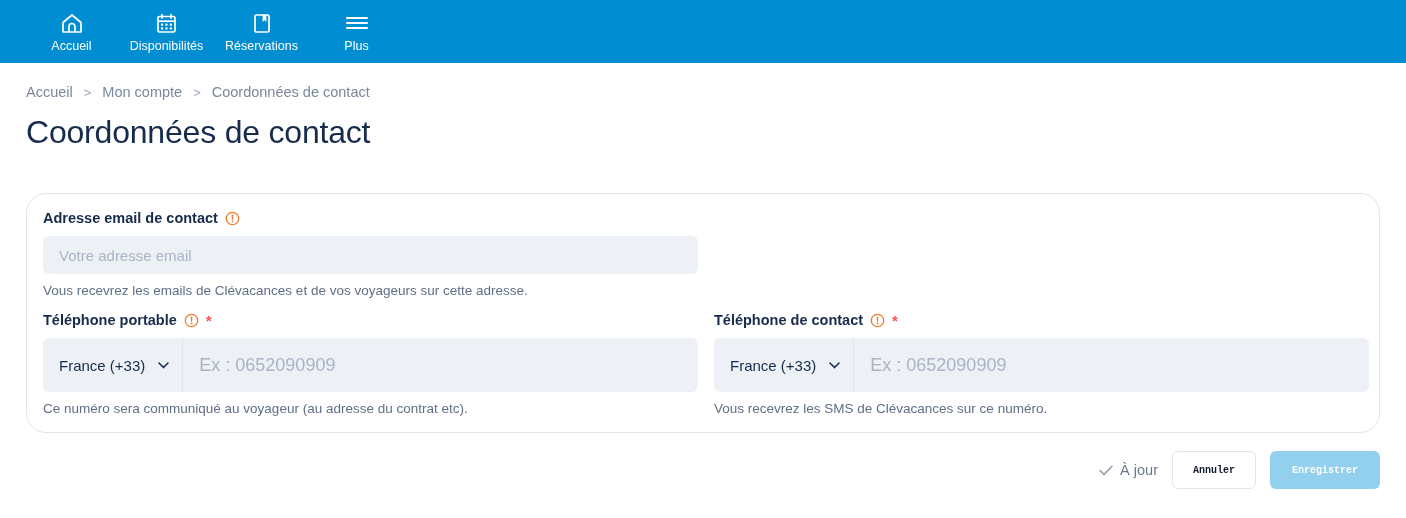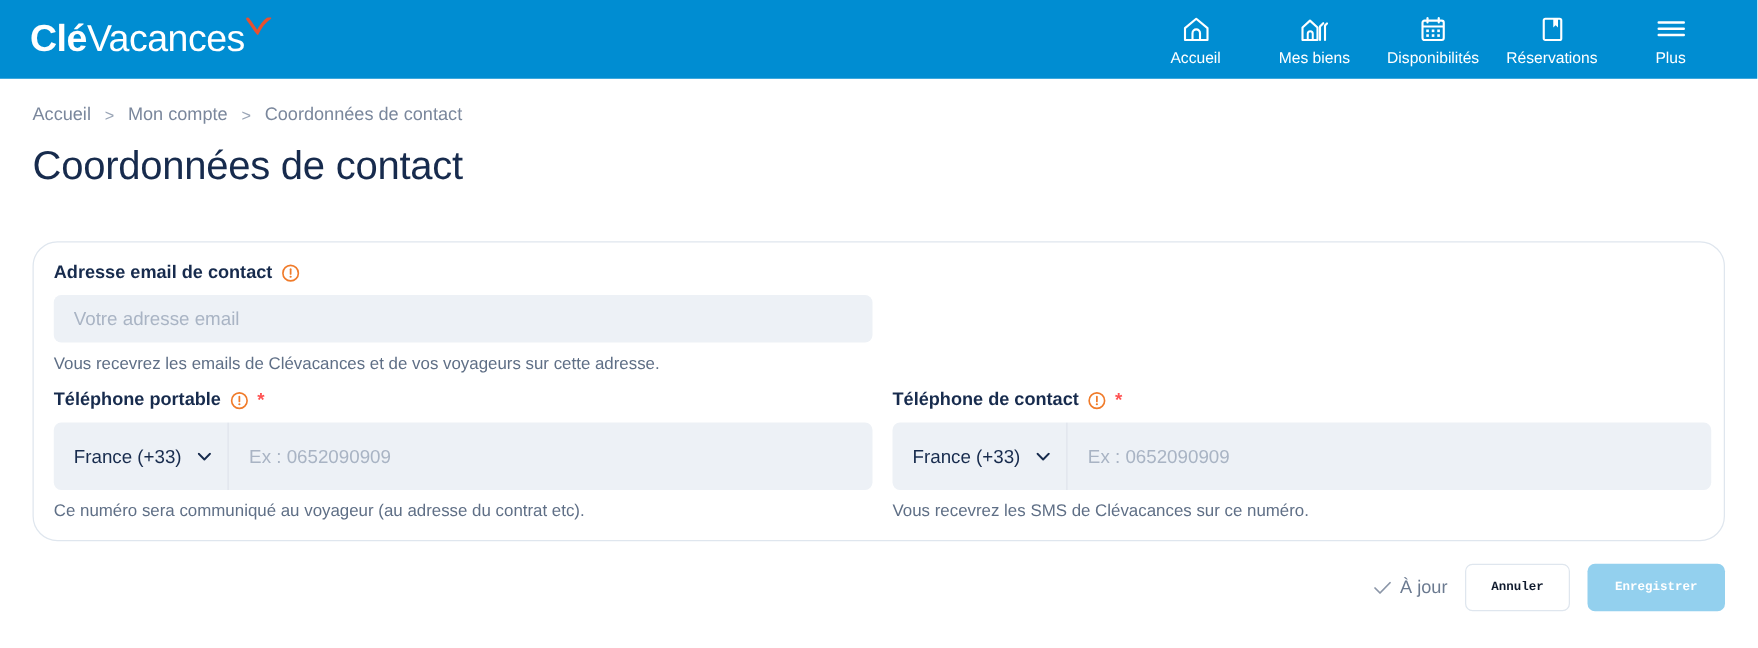--- a/index.html
+++ b/index.html
@@ -160,21 +160,21 @@
     border-right: 1px solid #dfe4ec;
     white-space: nowrap;
   }
   .chev { width: 11px; height: 7px; display: block; }
   .phone-input {
     flex: 1;
     border: none;
     background: transparent;
     padding: 0 16px;
     font-family: "Liberation Sans", sans-serif;
-    font-size: 15px;
+    font-size: 18px;
     color: #172b4d;
     outline: none;
   }
   .phone-input::placeholder { color: #a9b4c4; }
 
   .email-block { margin-bottom: 14px; }
 
   
   .actions {
     position: absolute;
@@ -216,51 +216,33 @@
     font-weight: 700;
     padding: 0 22px;
     cursor: default;
   }
 </style>
 </head>
 <body>
 
 <div class="header">
 
-  <div class="logo">
-    <span class="cle">Clé</span>
-      <span class="vac">Vacances</span>
-    <svg class="tick" viewBox="0 0 20 14">
-      <path d="M1 1 C5 6, 7 10, 9 12 C11 8, 14 3, 19 0" fill="none" stroke="#e8502e" stroke-width="2.6" stroke-linecap="round"></path>
-    </svg>
-  </div>
 
   <div class="nav">
 
     <div class="nav-item">
       <span class="nav-icon">
         <svg width="22" height="21" viewBox="0 0 22 21">
           <path d="M2 9.5 L11 2 L20 9.5 L20 19 L2 19 Z" fill="none" stroke="#fff" stroke-width="1.7" stroke-linejoin="round"></path>
           <path d="M8 19 L8 13.5 A3 3 0 0 1 14 13.5 L14 19" fill="none" stroke="#fff" stroke-width="1.7" stroke-linejoin="round"></path>
         </svg>
       </span>
       <span class="nav-label">Accueil</span>
     </div>
 
-    <div class="nav-item">
-      <span class="nav-icon">
-        <svg width="24" height="21" viewBox="0 0 24 21">
-          <path d="M2 9 L8 3.5 L14 9 L14 19 L2 19 Z" fill="none" stroke="#fff" stroke-width="1.7" stroke-linejoin="round"></path>
-          <path d="M6.2 19 L6.2 14 A2 2 0 0 1 10.2 14 L10.2 19" fill="none" stroke="#fff" stroke-width="1.6"></path>
-          <path d="M16 19 L16 8.2 L18.6 5.6" fill="none" stroke="#fff" stroke-width="1.7" stroke-linecap="round"></path>
-          <path d="M20 19 L20 7.4 L21.6 5.8" fill="none" stroke="#fff" stroke-width="1.7" stroke-linecap="round"></path>
-        </svg>
-      </span>
-      <span class="nav-label">Mes biens</span>
-    </div>
 
     <div class="nav-item">
       <span class="nav-icon">
         <svg width="21" height="21" viewBox="0 0 21 21">
           <rect x="2" y="3.5" width="17" height="15.5" rx="1.6" fill="none" stroke="#fff" stroke-width="1.7"></rect>
           <path d="M2 8.2 L19 8.2" stroke="#fff" stroke-width="1.7"></path>
           <path d="M6 1.5 L6 5" stroke="#fff" stroke-width="1.7" stroke-linecap="round"></path>
           <path d="M15 1.5 L15 5" stroke="#fff" stroke-width="1.7" stroke-linecap="round"></path>
           <g fill="#fff">
             <rect x="5" y="10.6" width="2.1" height="2.1"></rect>

